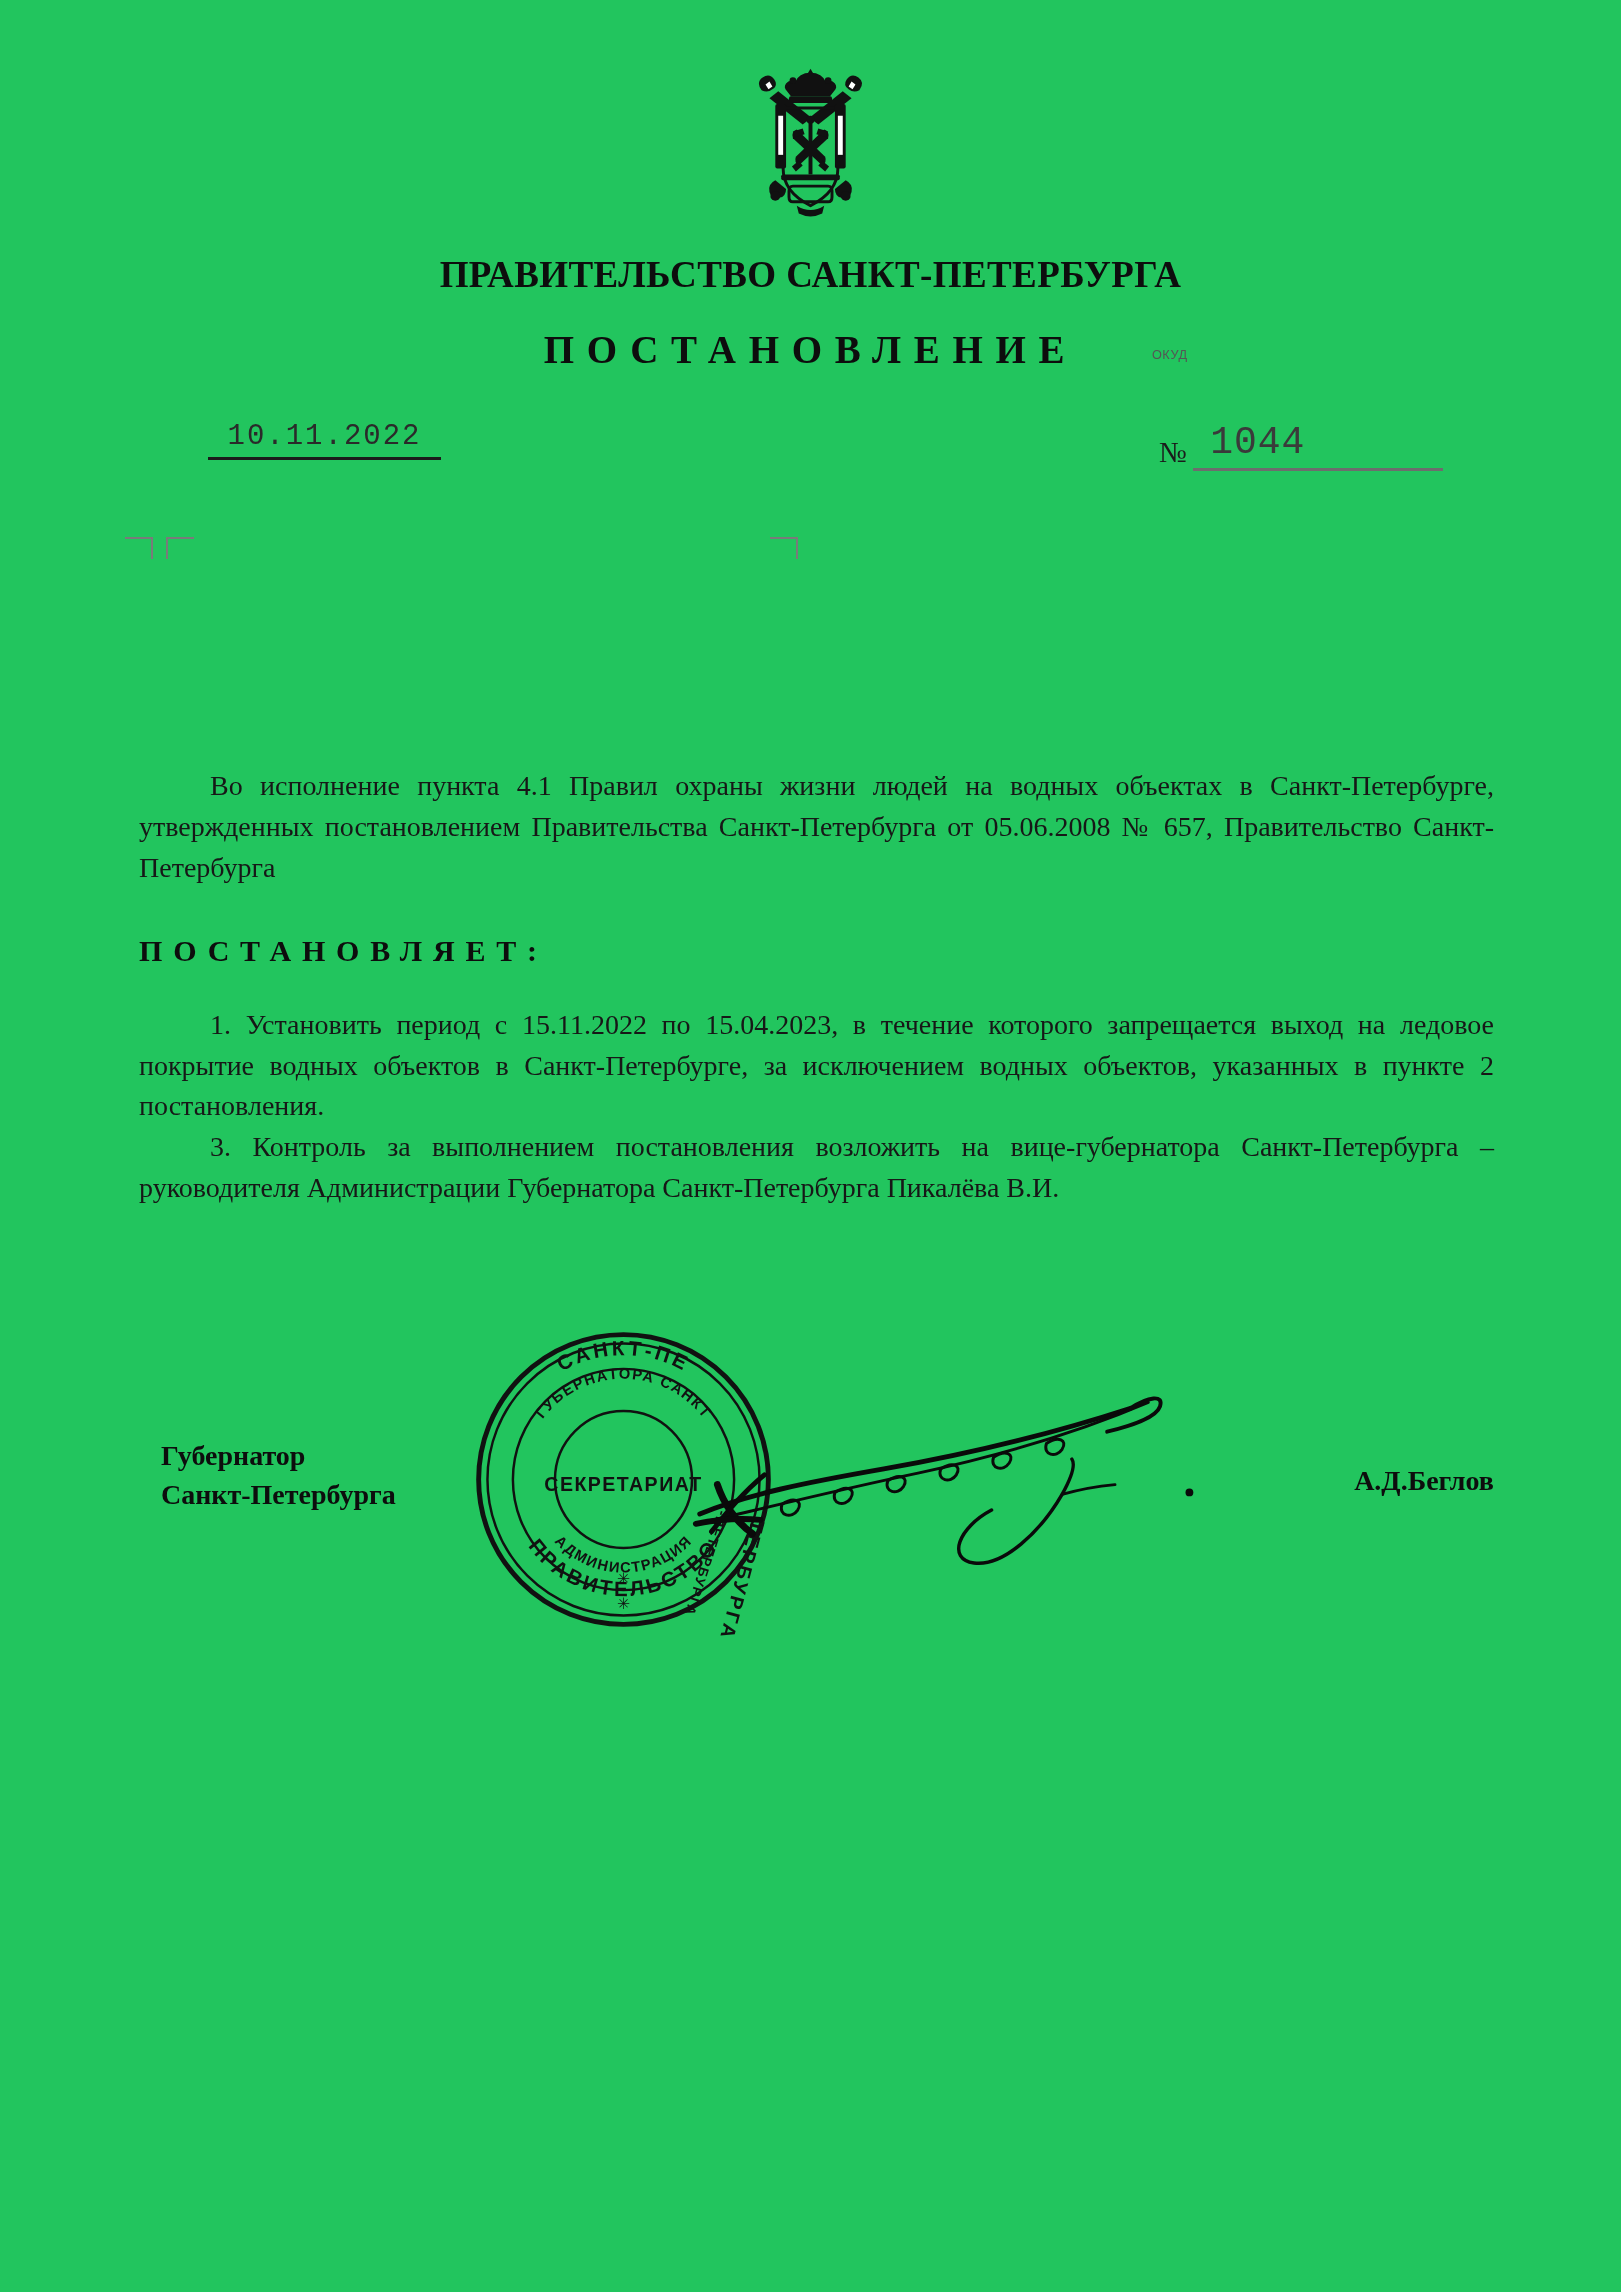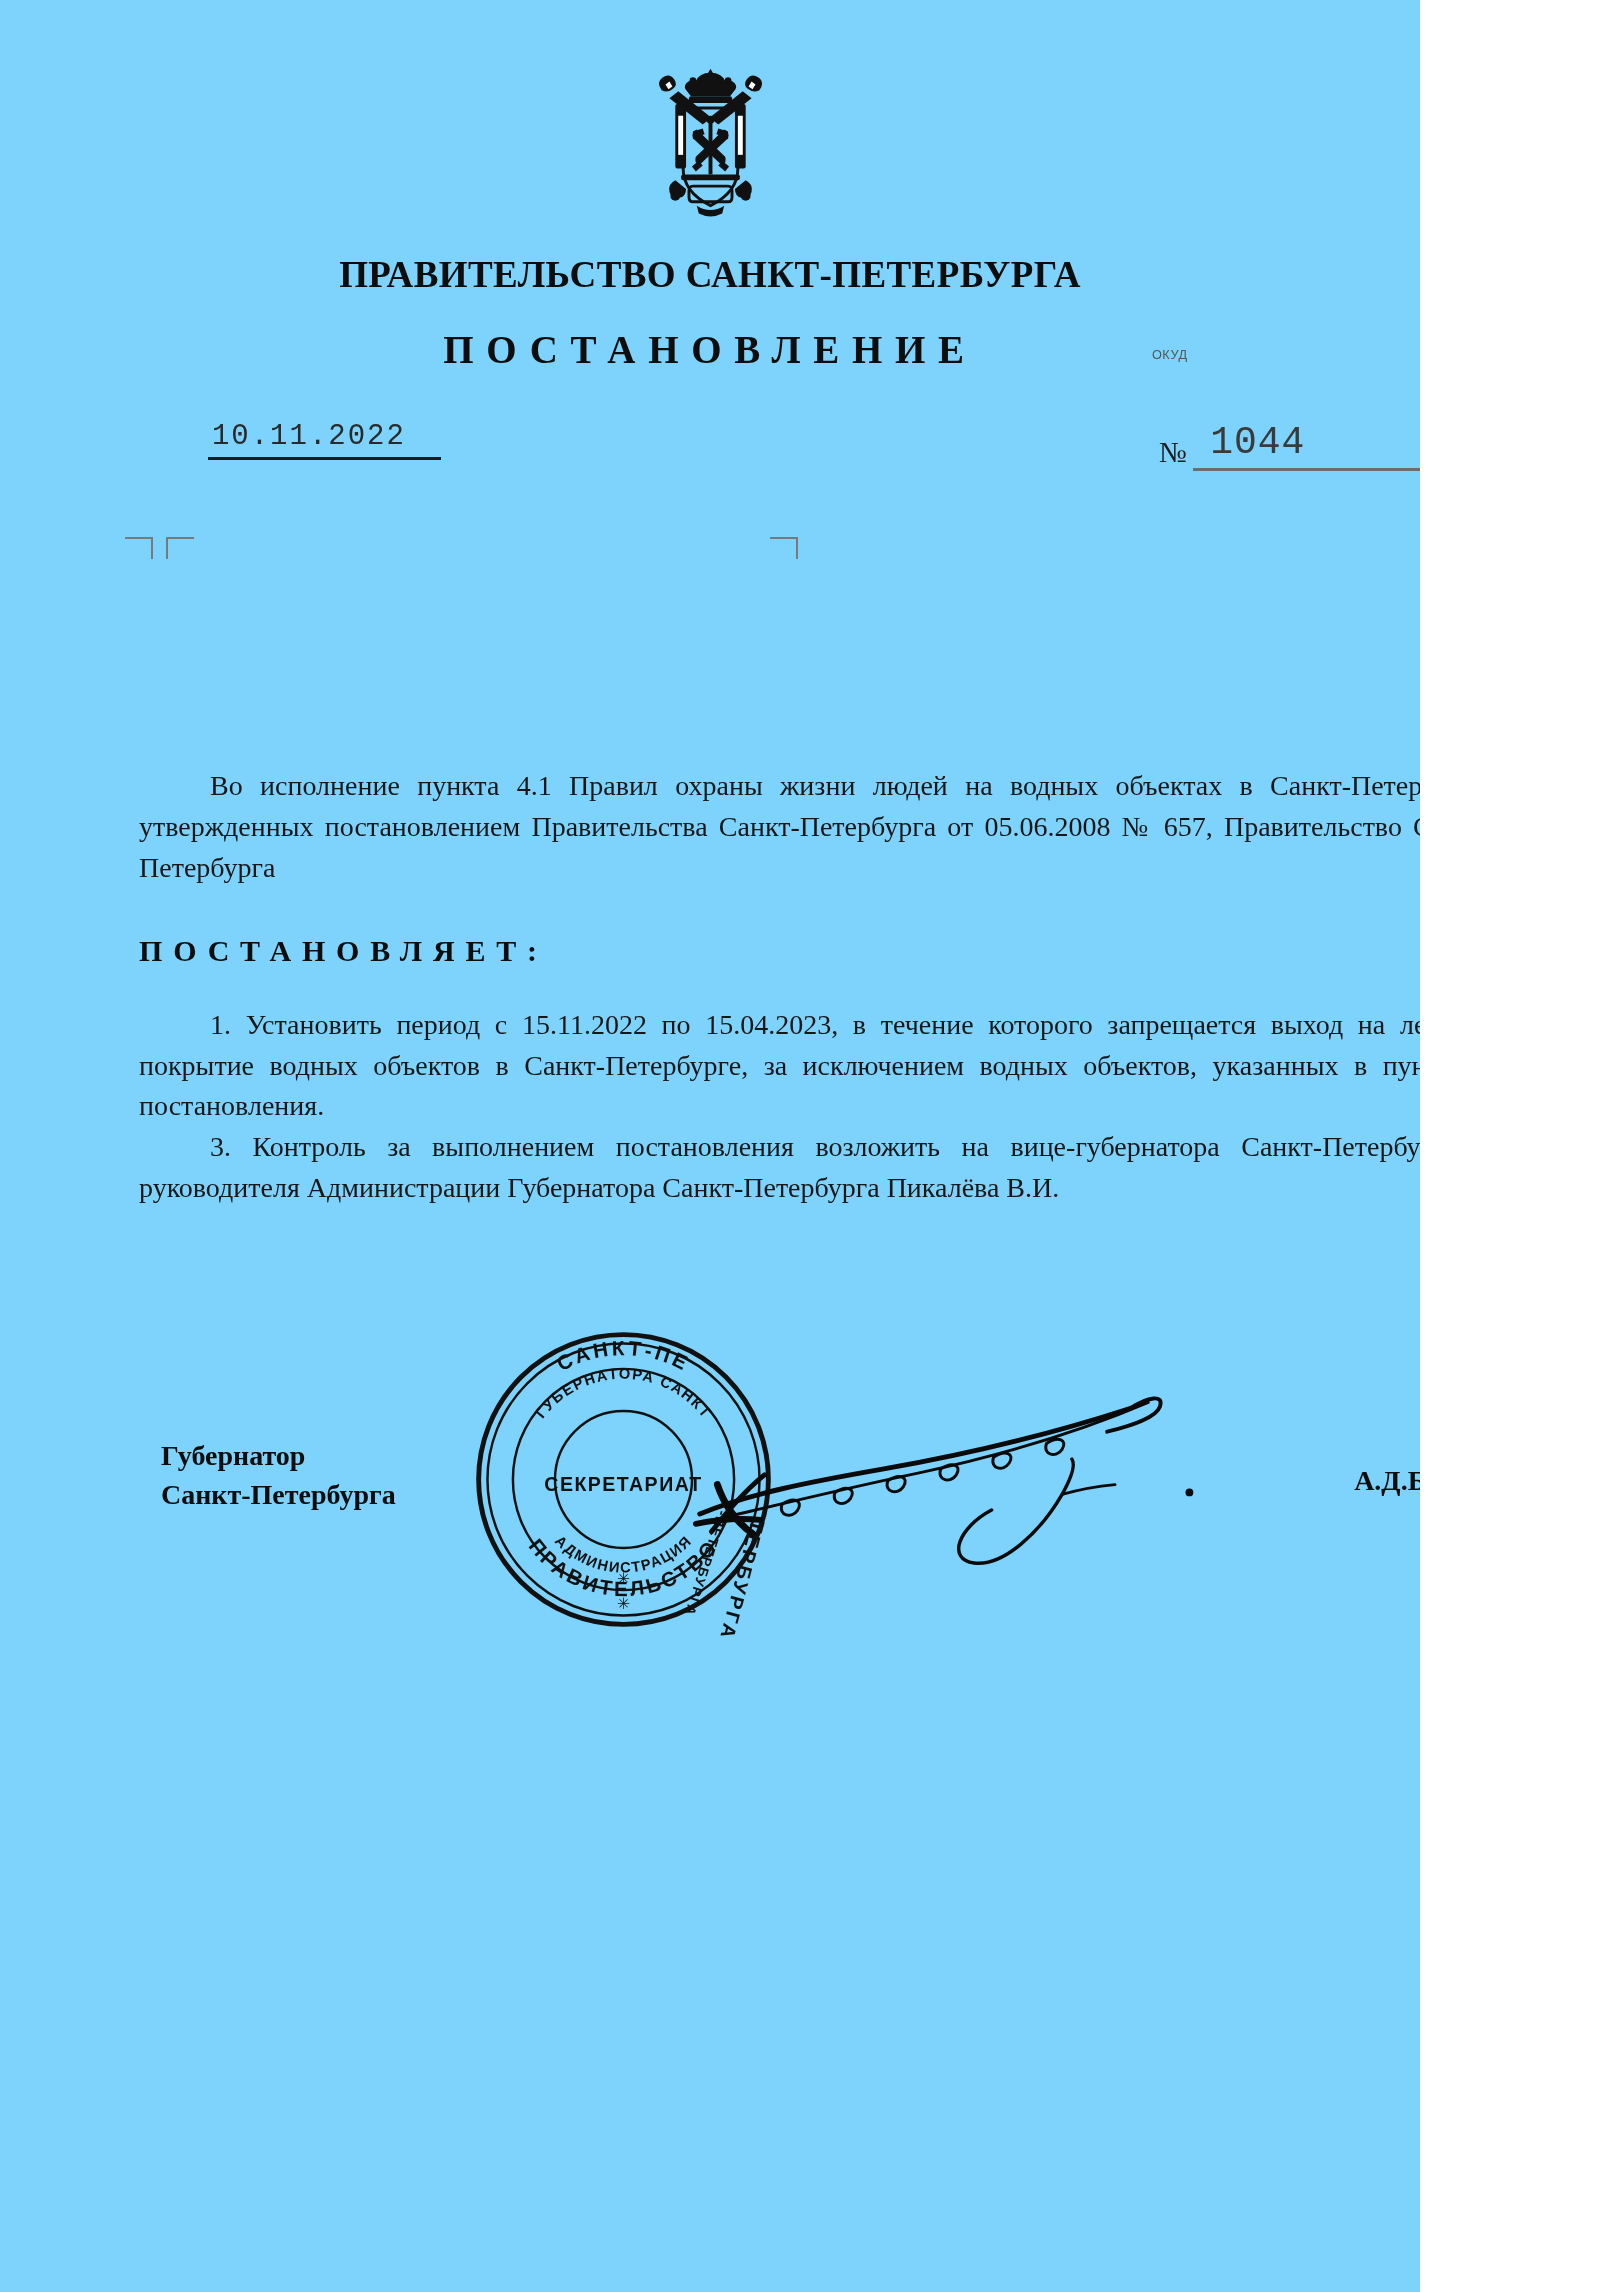--- a/index.html
+++ b/index.html
@@ -7,23 +7,23 @@
     margin: 0;
     padding: 0;
     background: #ffffff;
   }
   body {
     font-family: "Liberation Serif", "DejaVu Serif", serif;
     color: #111111;
   }
   .page {
     position: relative;
-    width: 1420px;
+    width: 1621px;
     height: 2293px;
-    background: #7dd3fc;
+    background: #22c55e;
     overflow: hidden;
     box-sizing: border-box;
   }
 
   
   .emblem-wrap {
     position: absolute;
     left: 0;
     right: 0;
     top: 61px;
@@ -80,20 +80,21 @@
     top: 420px;
     width: 233px;
   }
   .date-value {
     font-family: "Liberation Mono", "DejaVu Sans Mono", monospace;
     font-size: 29px;
     letter-spacing: 2px;
     color: #2a2a2a;
     padding: 0 3.9px 3.9px 3.9px;
     display: block;
+    text-align: center;
   }
   .rule {
     height: 2.9px;
     background: #1b1b1b;
     width: 100%;
   }
   .rule.light { background: #6d6d6d; height: 2.9px; }
 
   .num-field {
     position: absolute;

